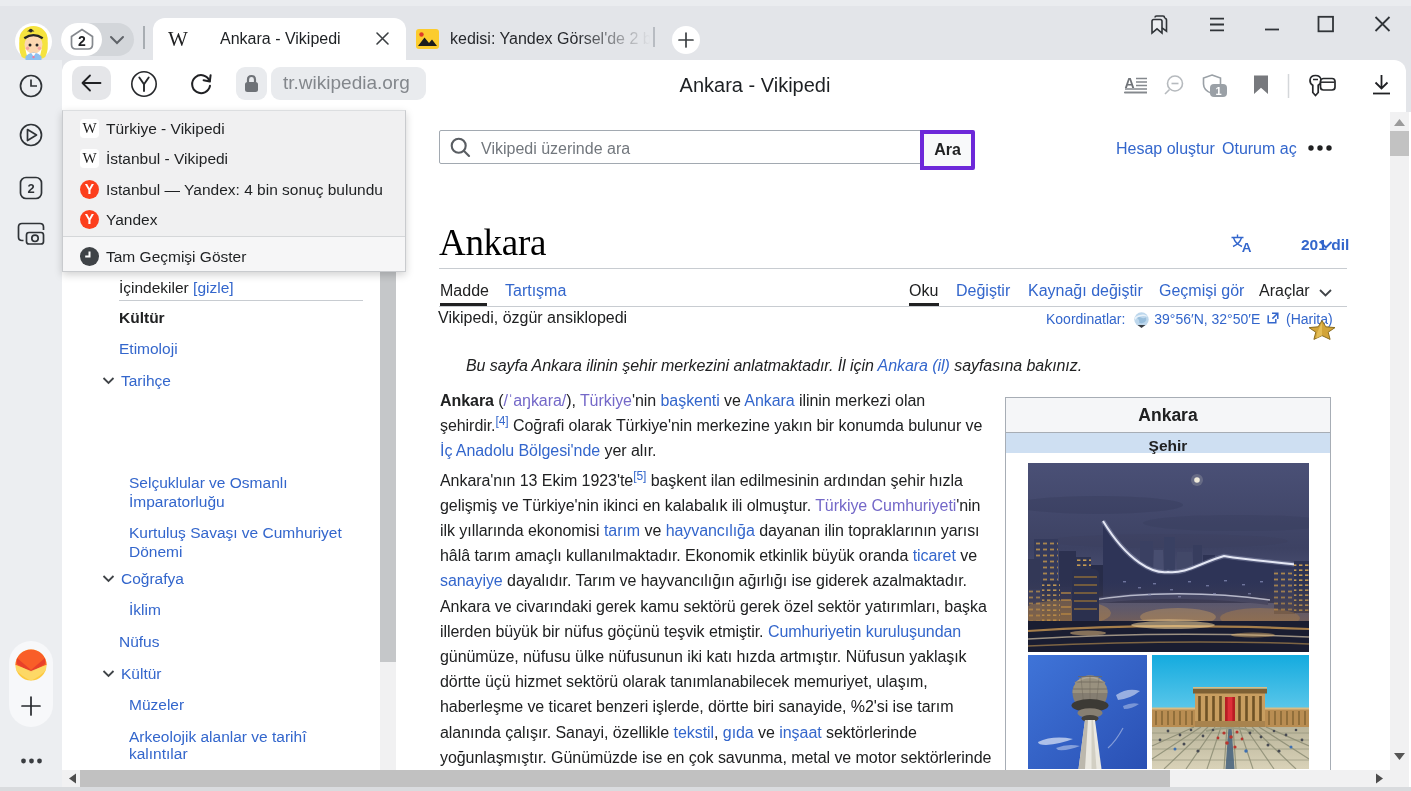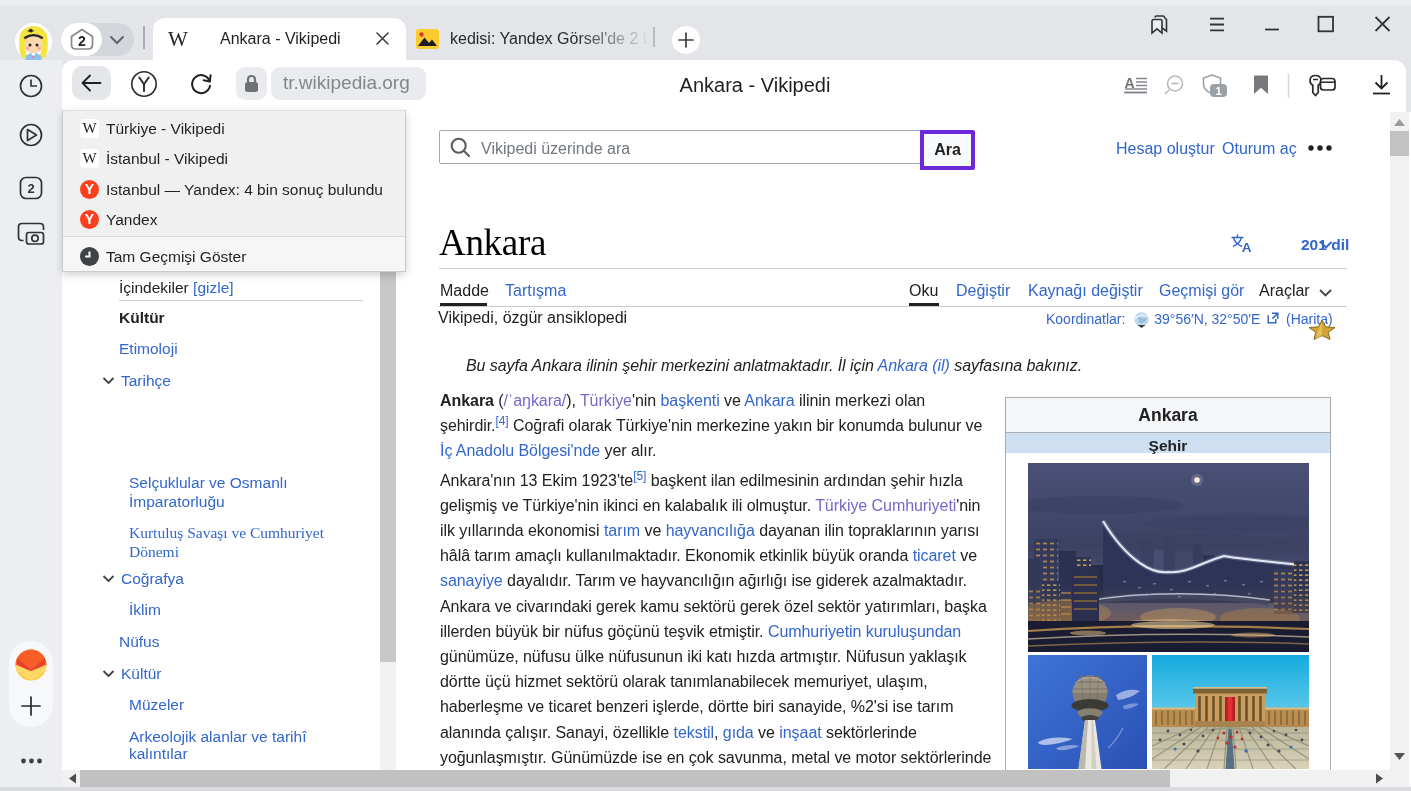--- a/index.html
+++ b/index.html
@@ -186,21 +186,21 @@
 
   <div class="abs" style="left:119px;top:279px;font-size:15.5px;color:#202122;">İçindekiler <span class="blue">[gizle]</span></div>
   <div class="abs" style="left:119px;top:300px;width:244px;height:1px;background:#c8ccd1;"></div>
   <div class="abs" style="left:119px;top:309px;font-size:15.5px;font-weight:bold;color:#202122;">Kültür</div>
   <div class="abs" style="left:119px;top:340px;font-size:15.5px;" class2="blue"><span class="blue">Etimoloji</span></div>
   <svg class="abs" style="left:101px;top:376px;" width="15" height="10" viewBox="0 0 15 10">
       <path d="M2.5 2 L7.5 7 L12.5 2" fill="none" stroke="#404448" stroke-width="1.8"></path>
     </svg>
   <div class="abs blue" style="left:121px;top:372px;font-size:15.5px;">Tarihçe</div>
   <div class="abs blue" style="left:129px;top:473px;font-size:15.5px;line-height:19.3px;">Selçuklular ve Osmanlı<br>İmparatorluğu</div>
-  <div class="abs blue" style="left:129px;top:523px;font-size:15.5px;line-height:19.3px;font-family:Liberation Serif, serif;">Kurtuluş Savaşı ve Cumhuriyet<br>Dönemi</div>
+  <div class="abs blue" style="left:129px;top:523px;font-size:15.5px;line-height:19.3px;">Kurtuluş Savaşı ve Cumhuriyet<br>Dönemi</div>
   <svg class="abs" style="left:101px;top:574px;" width="15" height="10" viewBox="0 0 15 10">
       <path d="M2.5 2 L7.5 7 L12.5 2" fill="none" stroke="#404448" stroke-width="1.8"></path>
     </svg>
   <div class="abs blue" style="left:121px;top:570px;font-size:15.5px;">Coğrafya</div>
   <div class="abs blue" style="left:129px;top:601px;font-size:15.5px;">İklim</div>
   <div class="abs blue" style="left:119px;top:633px;font-size:15.5px;">Nüfus</div>
   <svg class="abs" style="left:101px;top:669px;" width="15" height="10" viewBox="0 0 15 10">
       <path d="M2.5 2 L7.5 7 L12.5 2" fill="none" stroke="#404448" stroke-width="1.8"></path>
     </svg>
   <div class="abs blue" style="left:121px;top:665px;font-size:15.5px;">Kültür</div>

